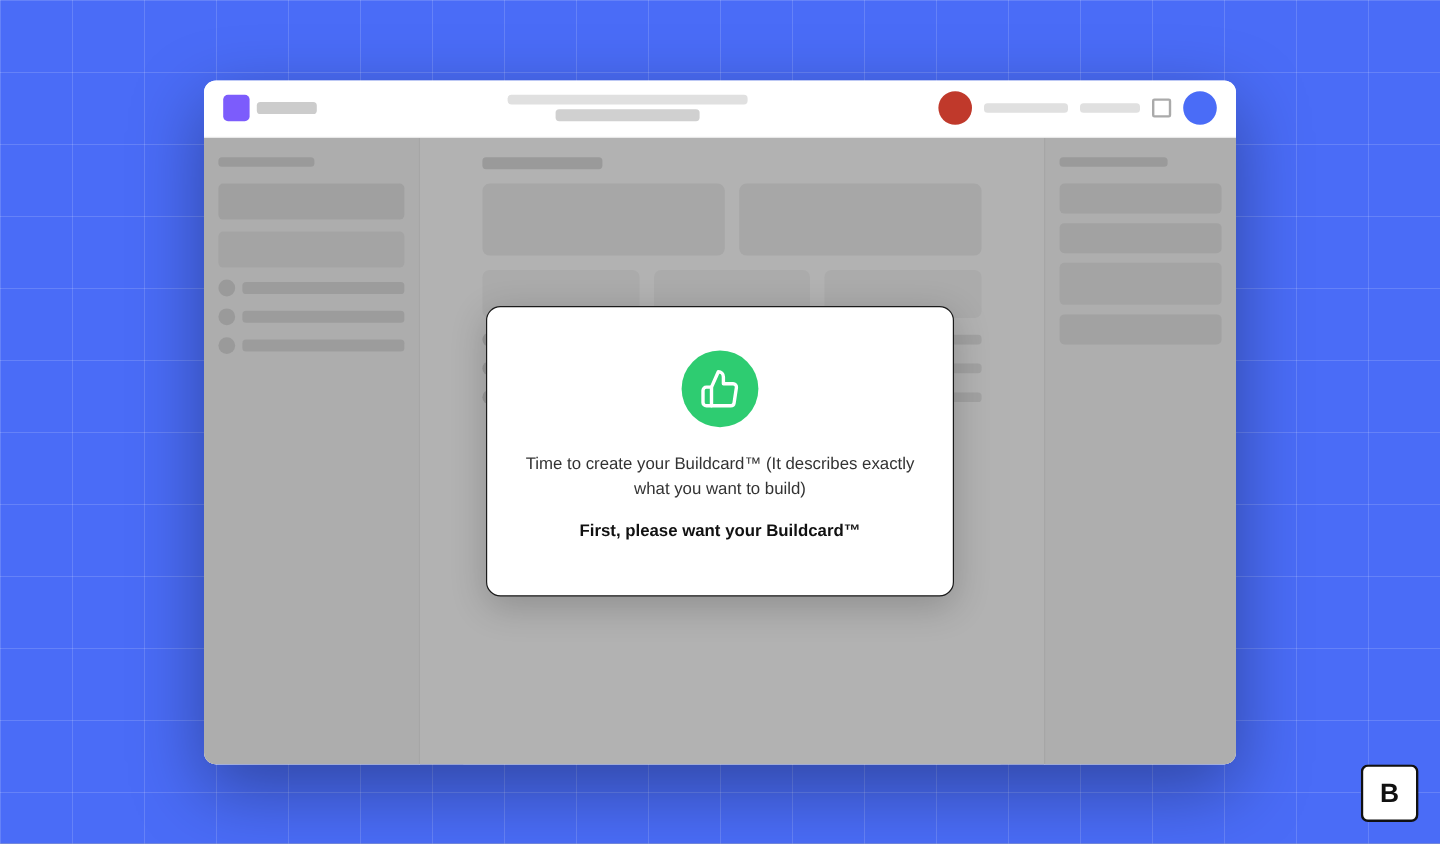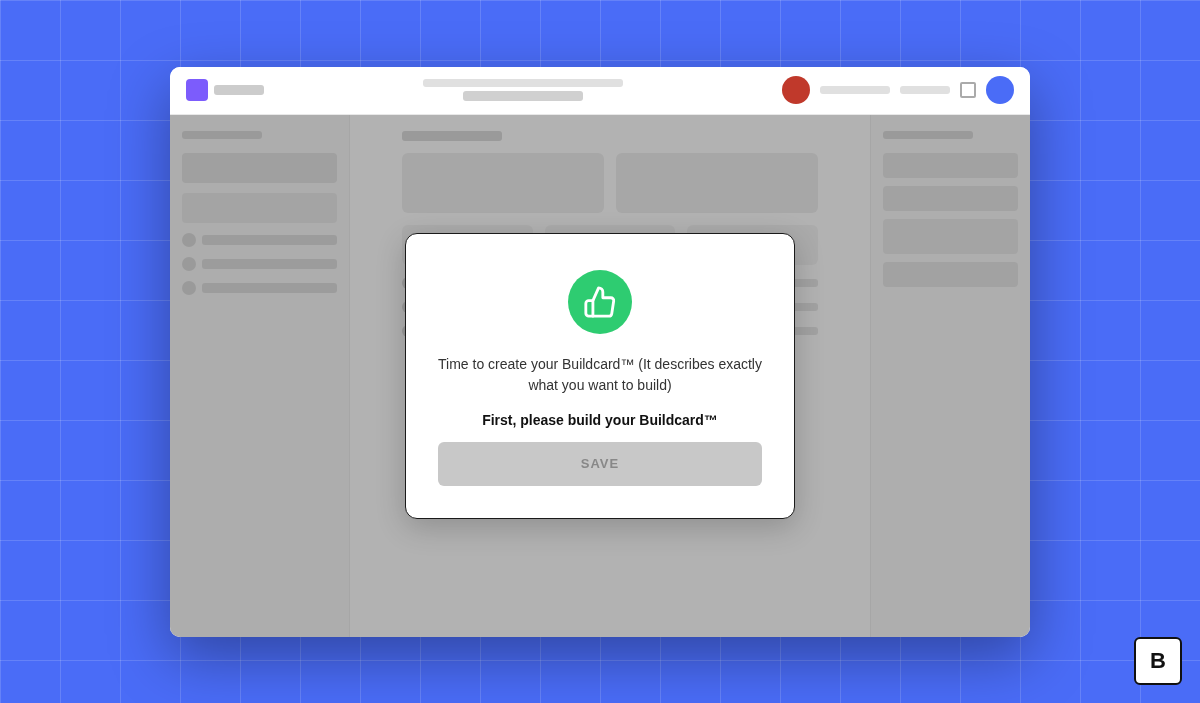--- a/index.html
+++ b/index.html
@@ -472,24 +472,23 @@
         <div class="modal-icon">
 
           <svg viewBox="0 0 24 24">
             <path d="M14 9V5a3 3 0 0 0-3-3l-4 9v11h11.28a2 2 0 0 0 2-1.7l1.38-9a2 2 0 0 0-2-2.3H14z" stroke="#fff" stroke-width="2" stroke-linejoin="round" fill="none"></path>
             <path d="M7 22H4a2 2 0 0 1-2-2v-7a2 2 0 0 1 2-2h3" stroke="#fff" stroke-width="2" stroke-linejoin="round" fill="none"></path>
           </svg>
         </div>
 
         <p class="modal-description">Time to create your Buildcard™ (It describes exactly what you want to build)</p>
 
-        <p class="modal-label">First, please build your Buildcard™</p>
-
-
-        <button class="modal-save-btn">SAVE</button>
+        <p class="modal-label">First, please want your Buildcard™</p>
+
+
       </div>
     </div>
 
   </div>
 </div>
 
 <div class="buildcard-badge">
   <span>B</span>
 </div>
 

